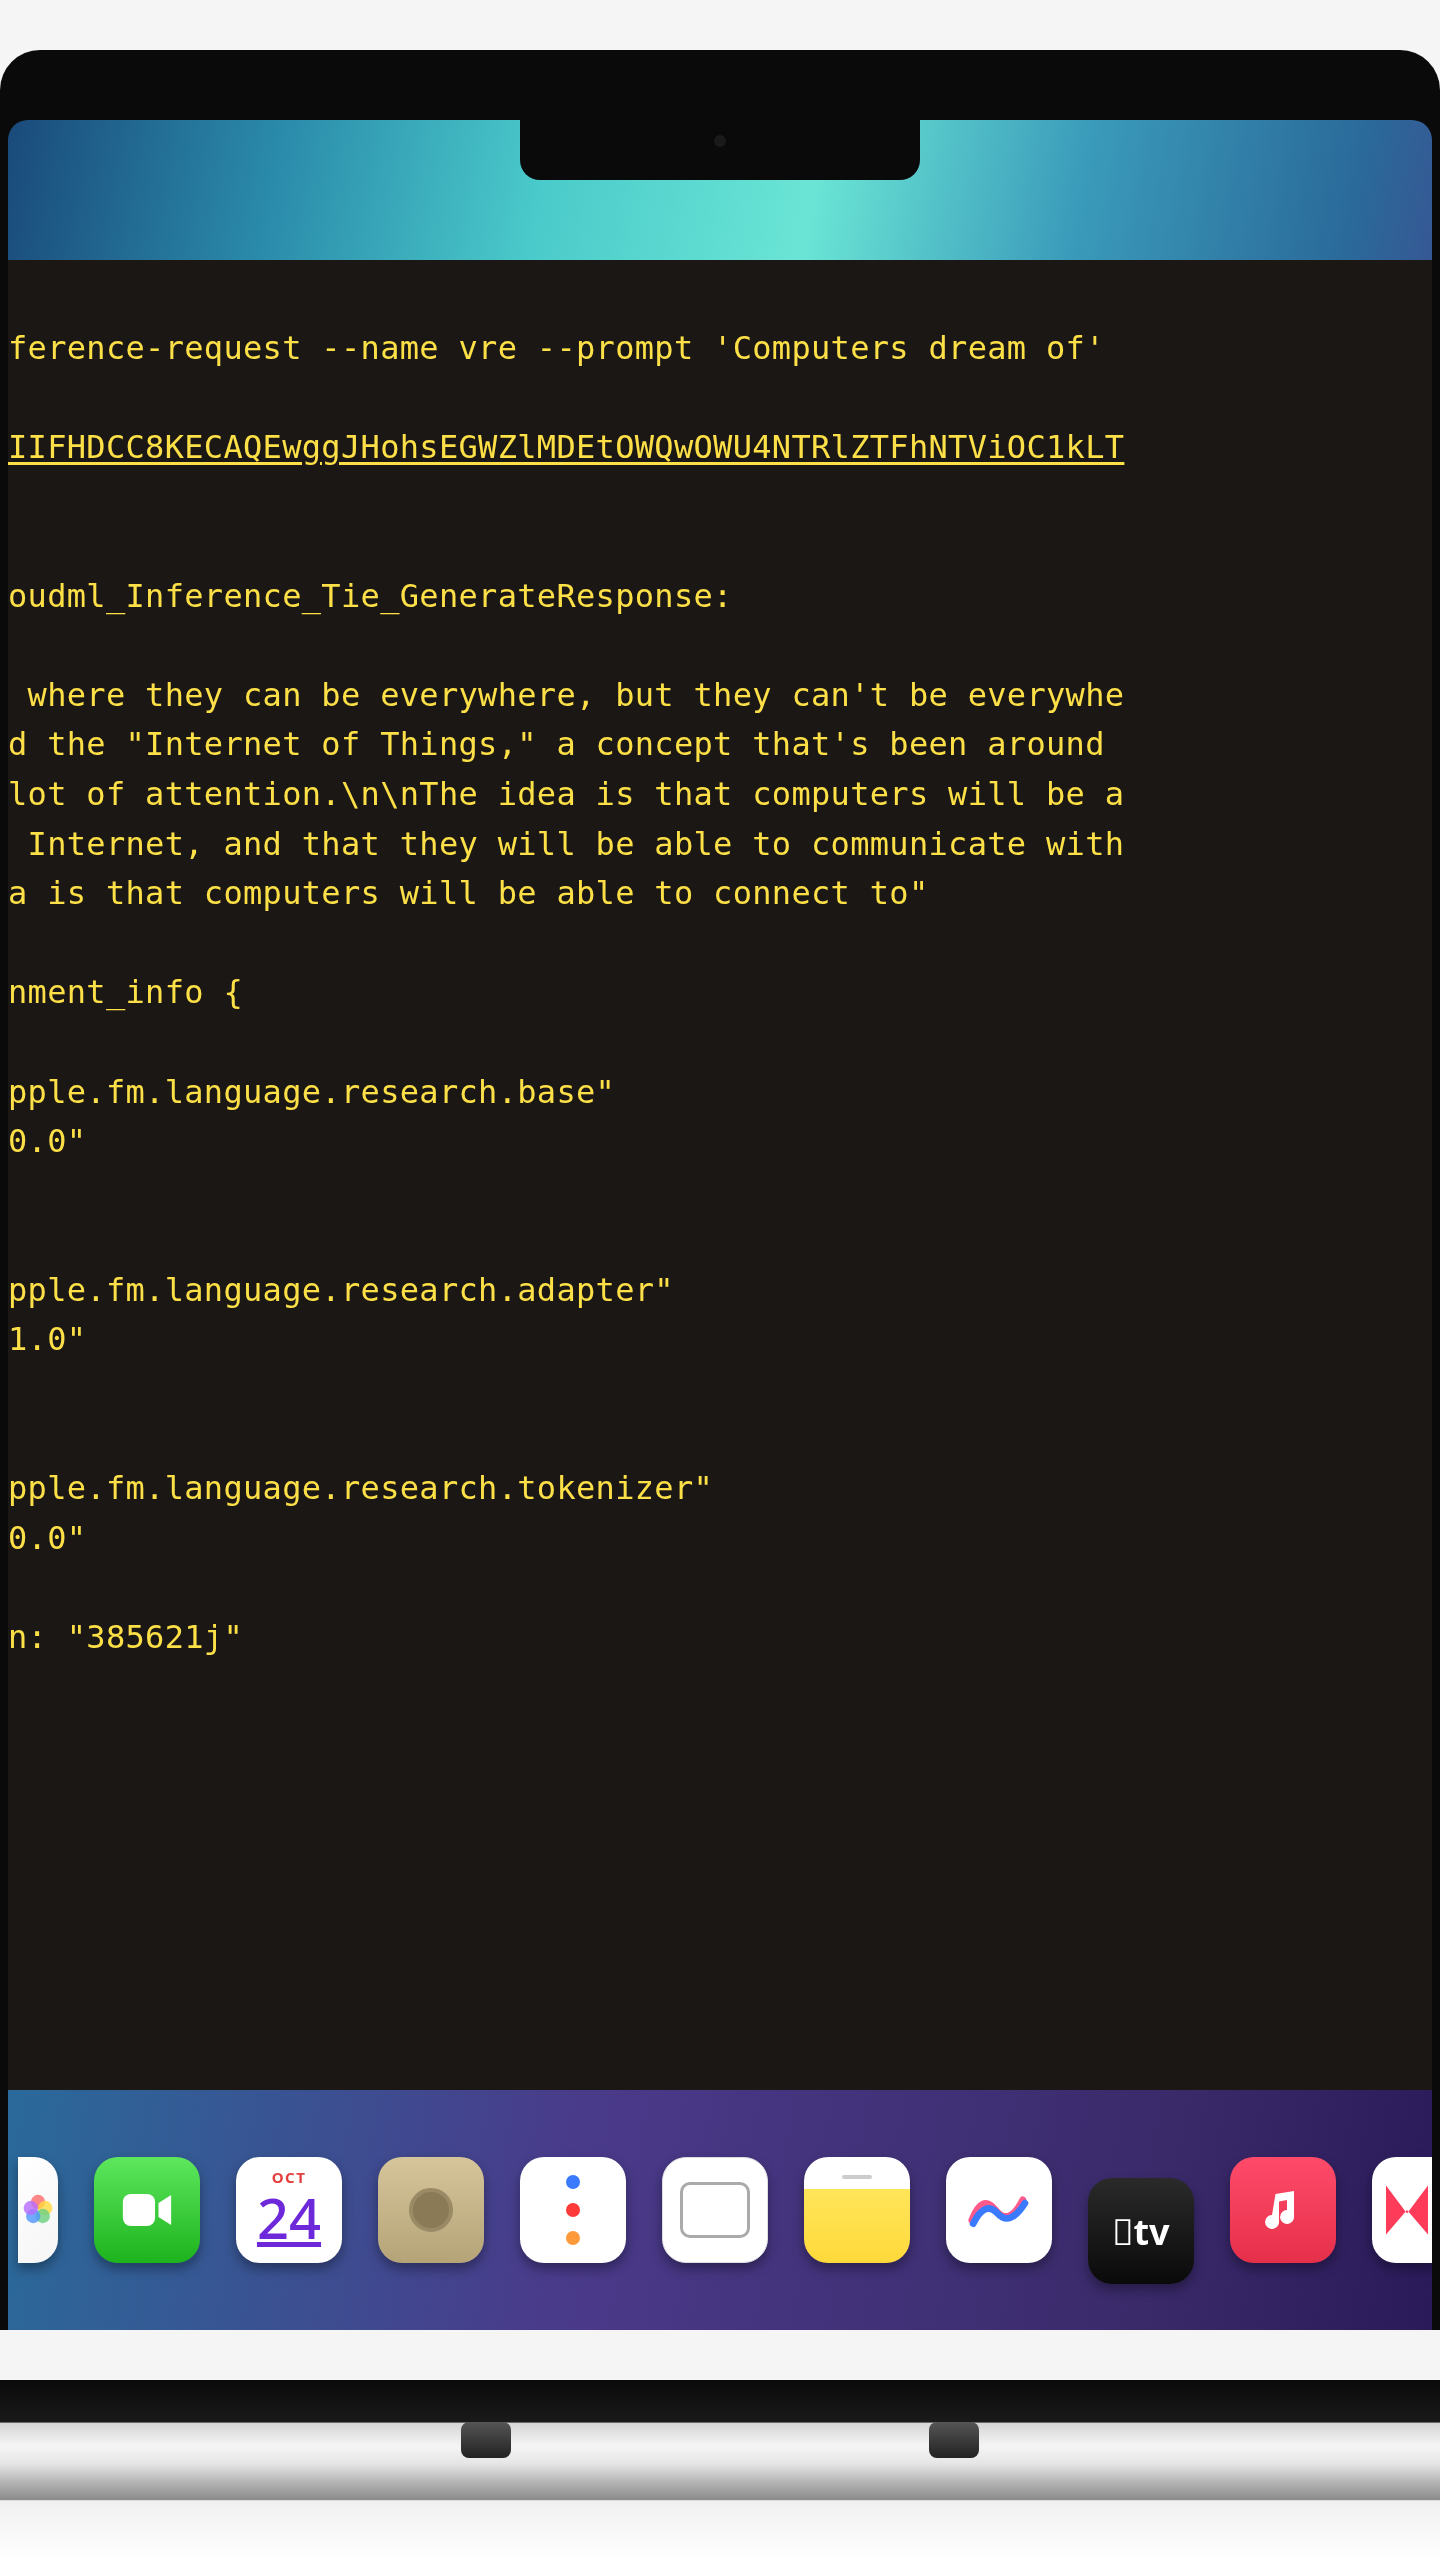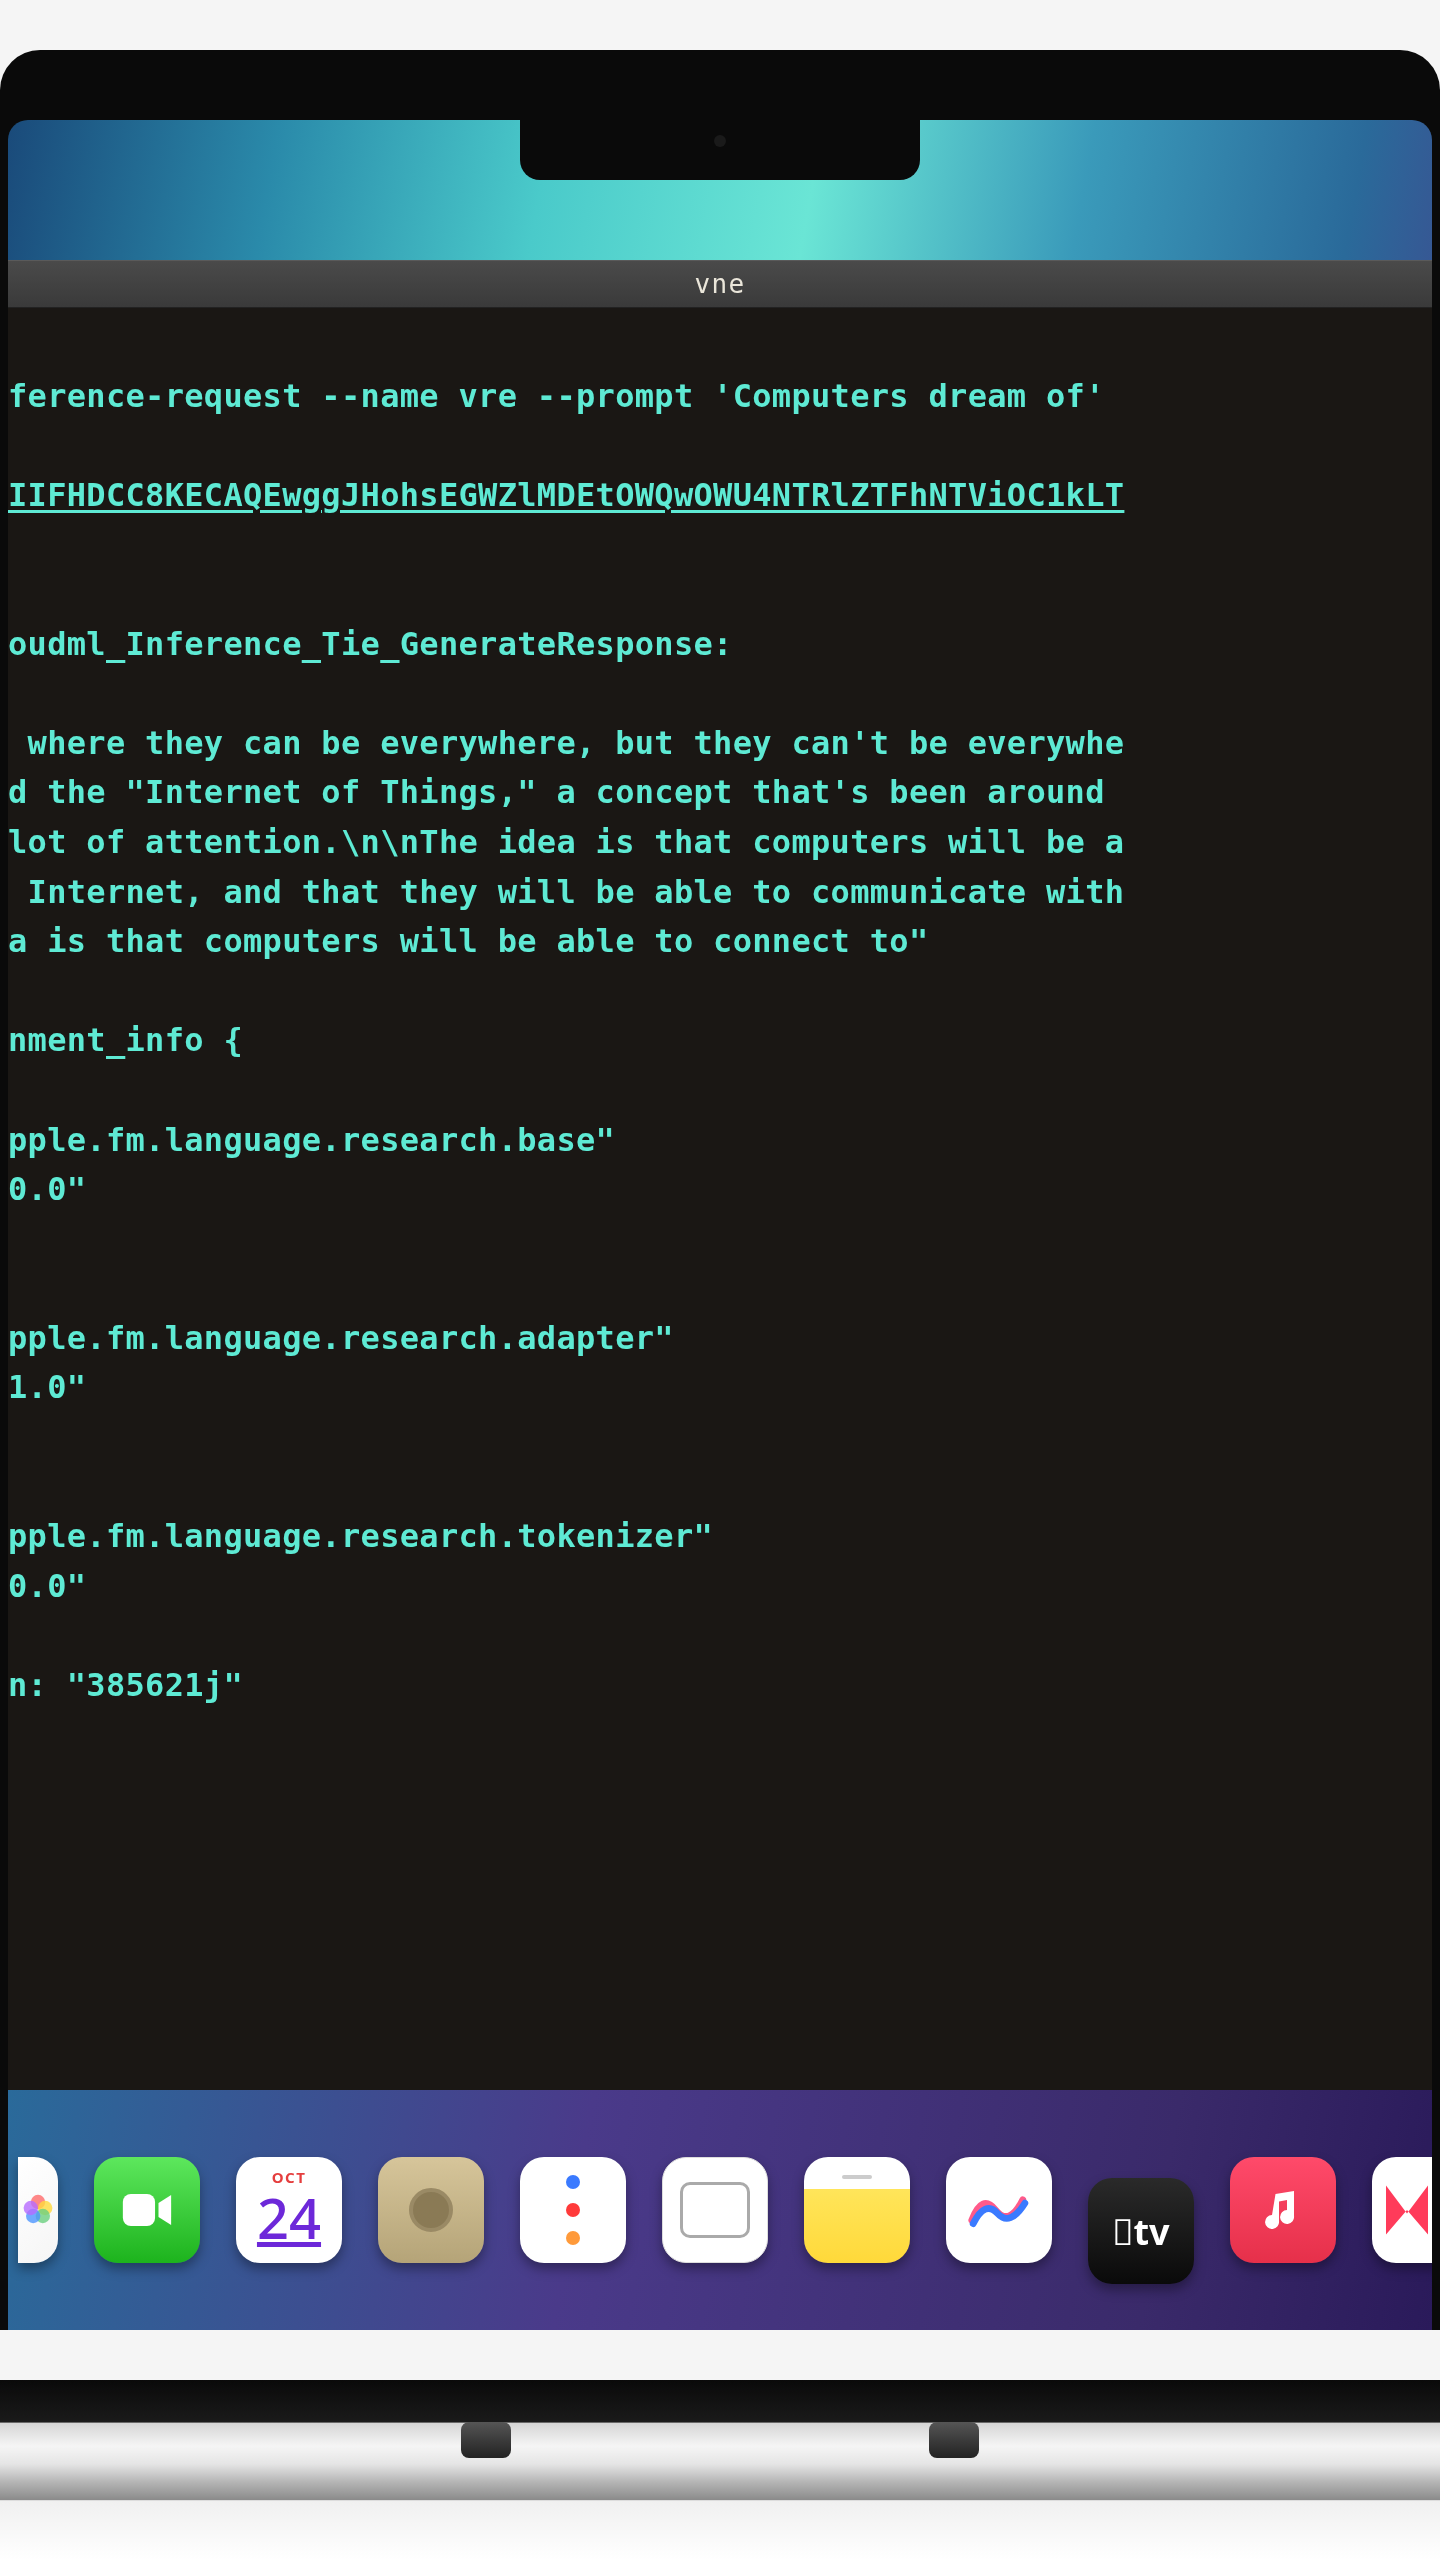--- a/index.html
+++ b/index.html
@@ -101,24 +101,24 @@
     letter-spacing: 0.05em;
     font-family: ui-monospace, Menlo, Consolas, monospace;
   }
 
   .terminal-body {
     flex: 1;
     padding: 14px 7px 20px 0;
     font-family: ui-monospace, Menlo, Consolas, monospace;
     font-size: 32px;
     line-height: 1.55;
-    color: #5eead4;
+    color: #fde047;
     white-space: pre;
     overflow: hidden;
-    font-weight: 700;
+    font-weight: 400;
     letter-spacing: 0.01em;
   }
 
   .term-line { white-space: pre; }
   .underlined { text-decoration: underline; text-underline-offset: 4px; }
 
   
   .dock-area {
     position: absolute;
     left: 0;
@@ -228,23 +228,20 @@
 
 <div class="device-frame">
   <div class="notch">
     <div class="camera-dot"></div>
   </div>
 
   <div class="screen">
     <div class="wallpaper"></div>
 
     <div class="terminal-window">
-      <div class="titlebar">
-        <span>vne</span>
-      </div>
       <div class="terminal-body">
 <span class="term-line">ference-request --name vre --prompt 'Computers dream of'</span>
 
 <span class="term-line underlined">IIFHDCC8KECAQEwggJHohsEGWZlMDEtOWQwOWU4NTRlZTFhNTViOC1kLT</span>
 
 
 <span class="term-line">oudml_Inference_Tie_GenerateResponse:</span>
 
 <span class="term-line"> where they can be everywhere, but they can't be everywhe</span>
 <span class="term-line">d the "Internet of Things," a concept that's been around </span>

